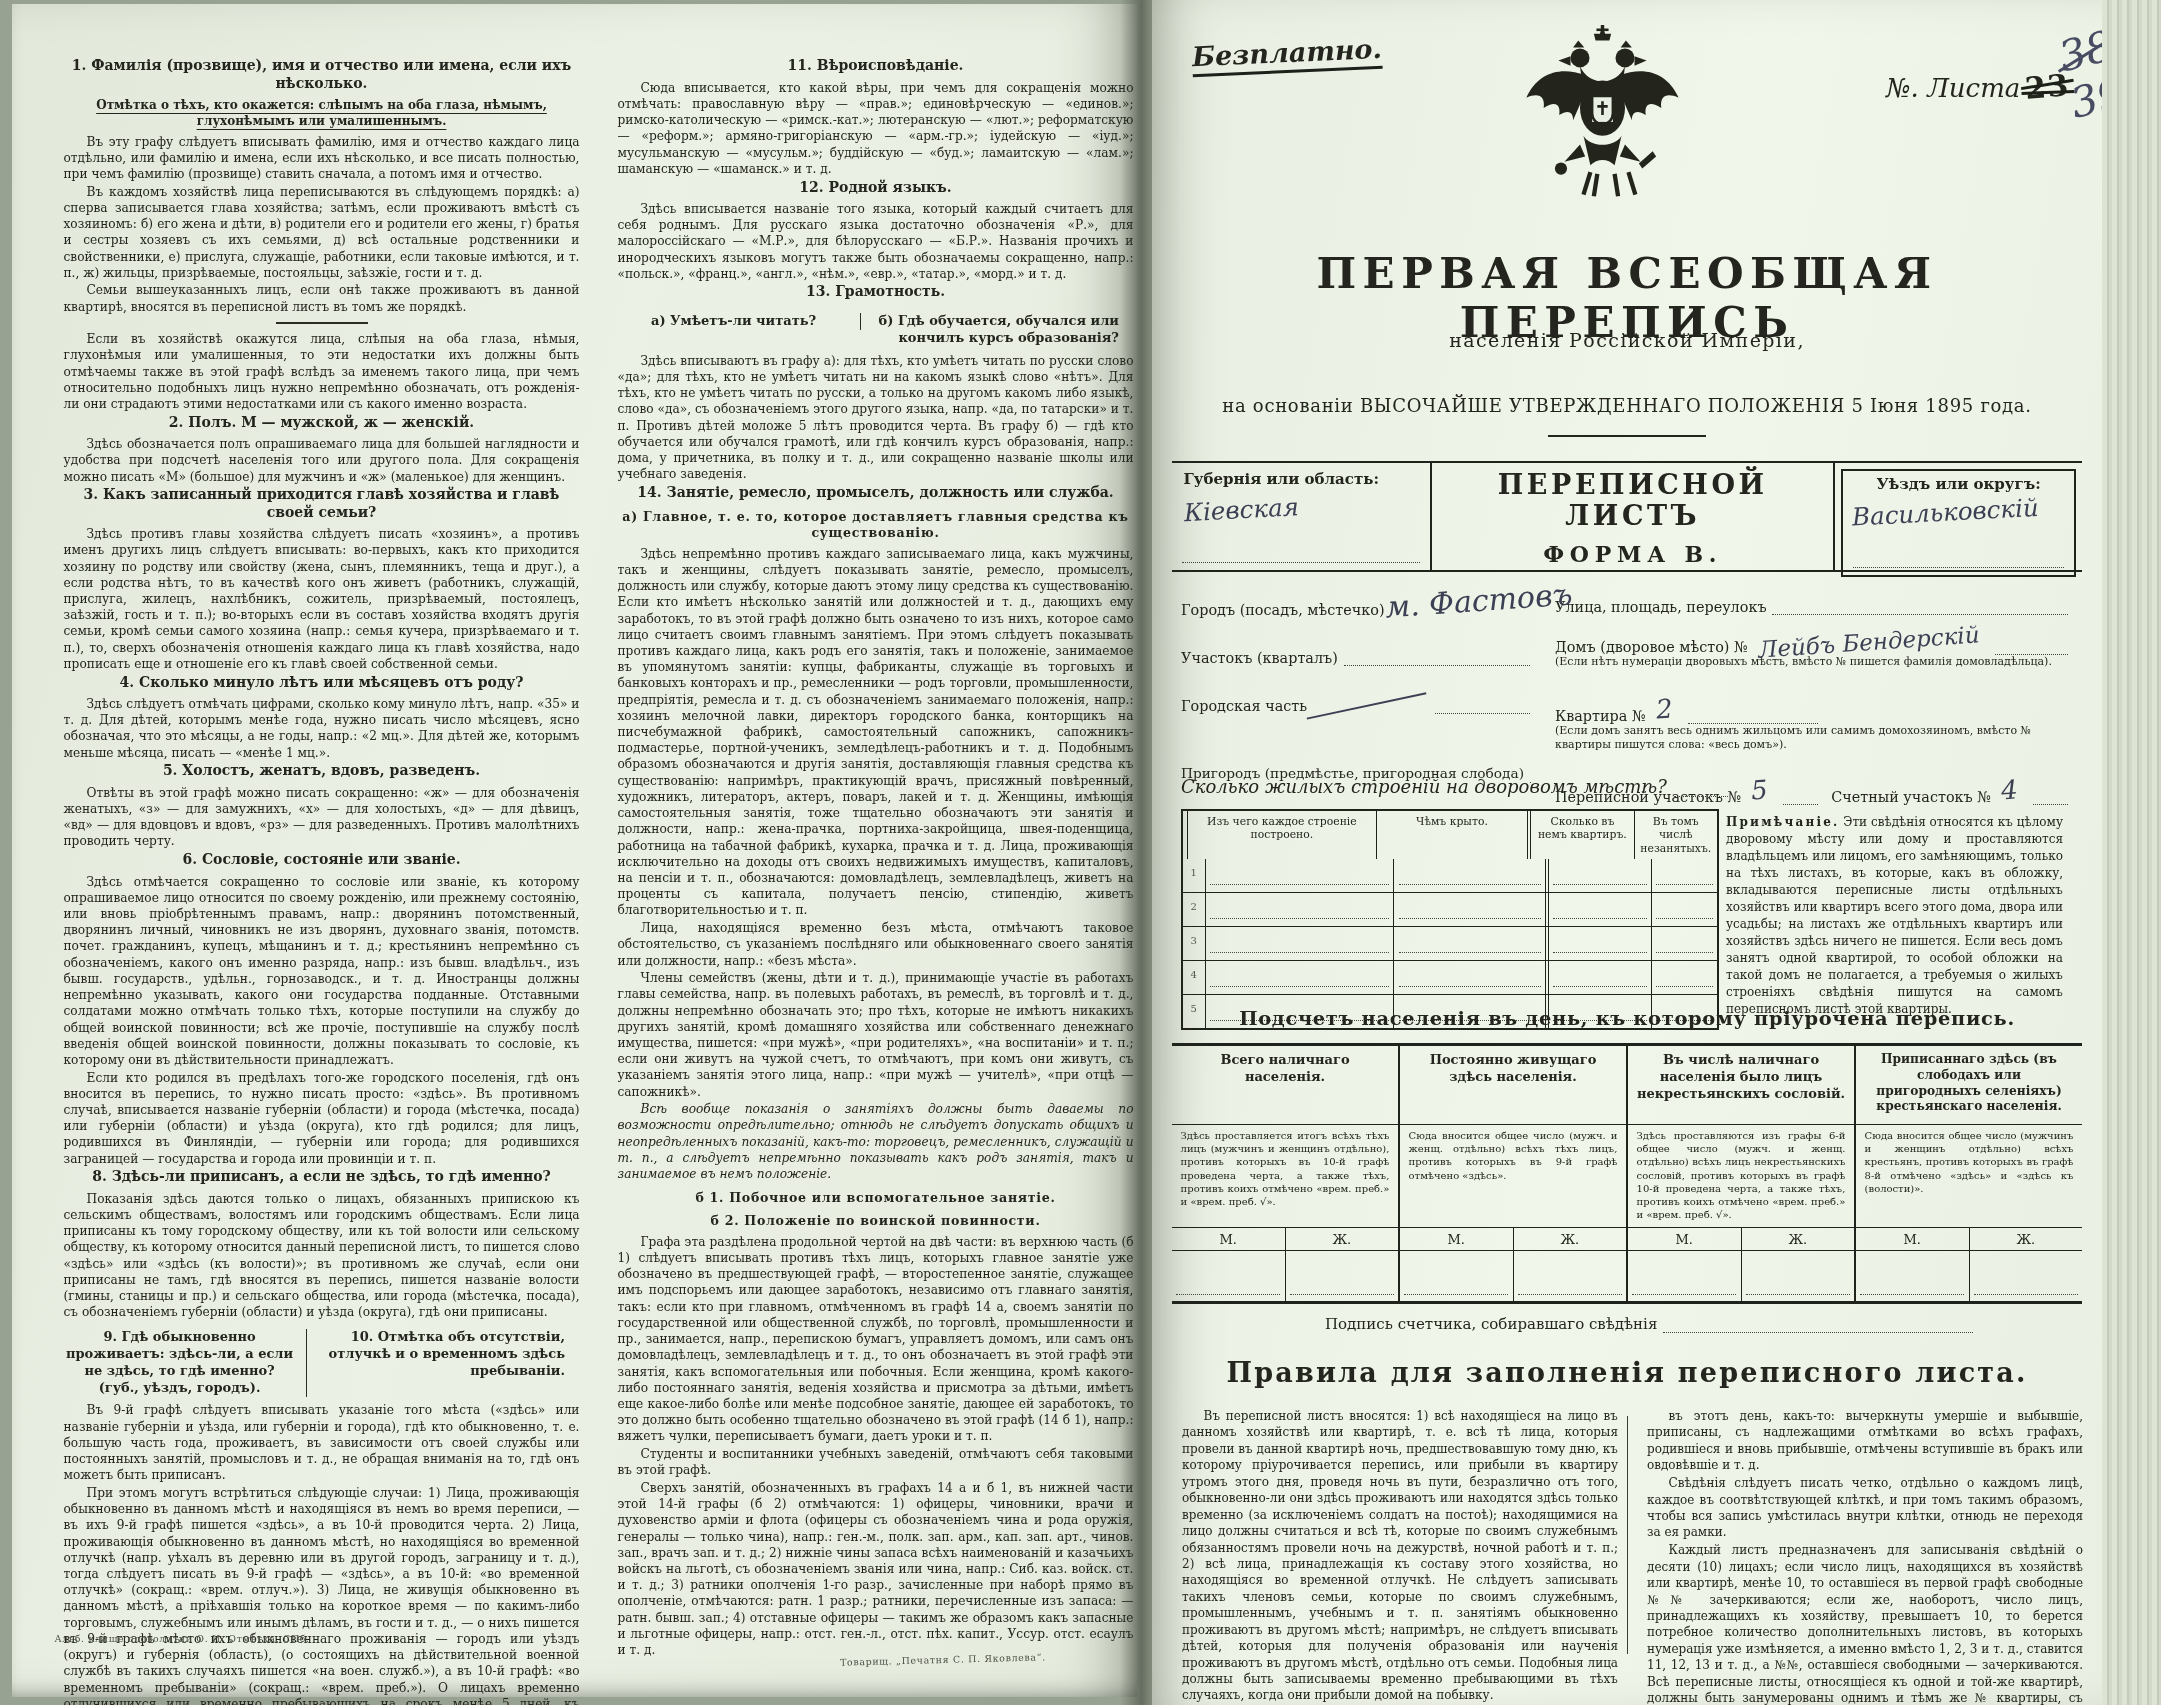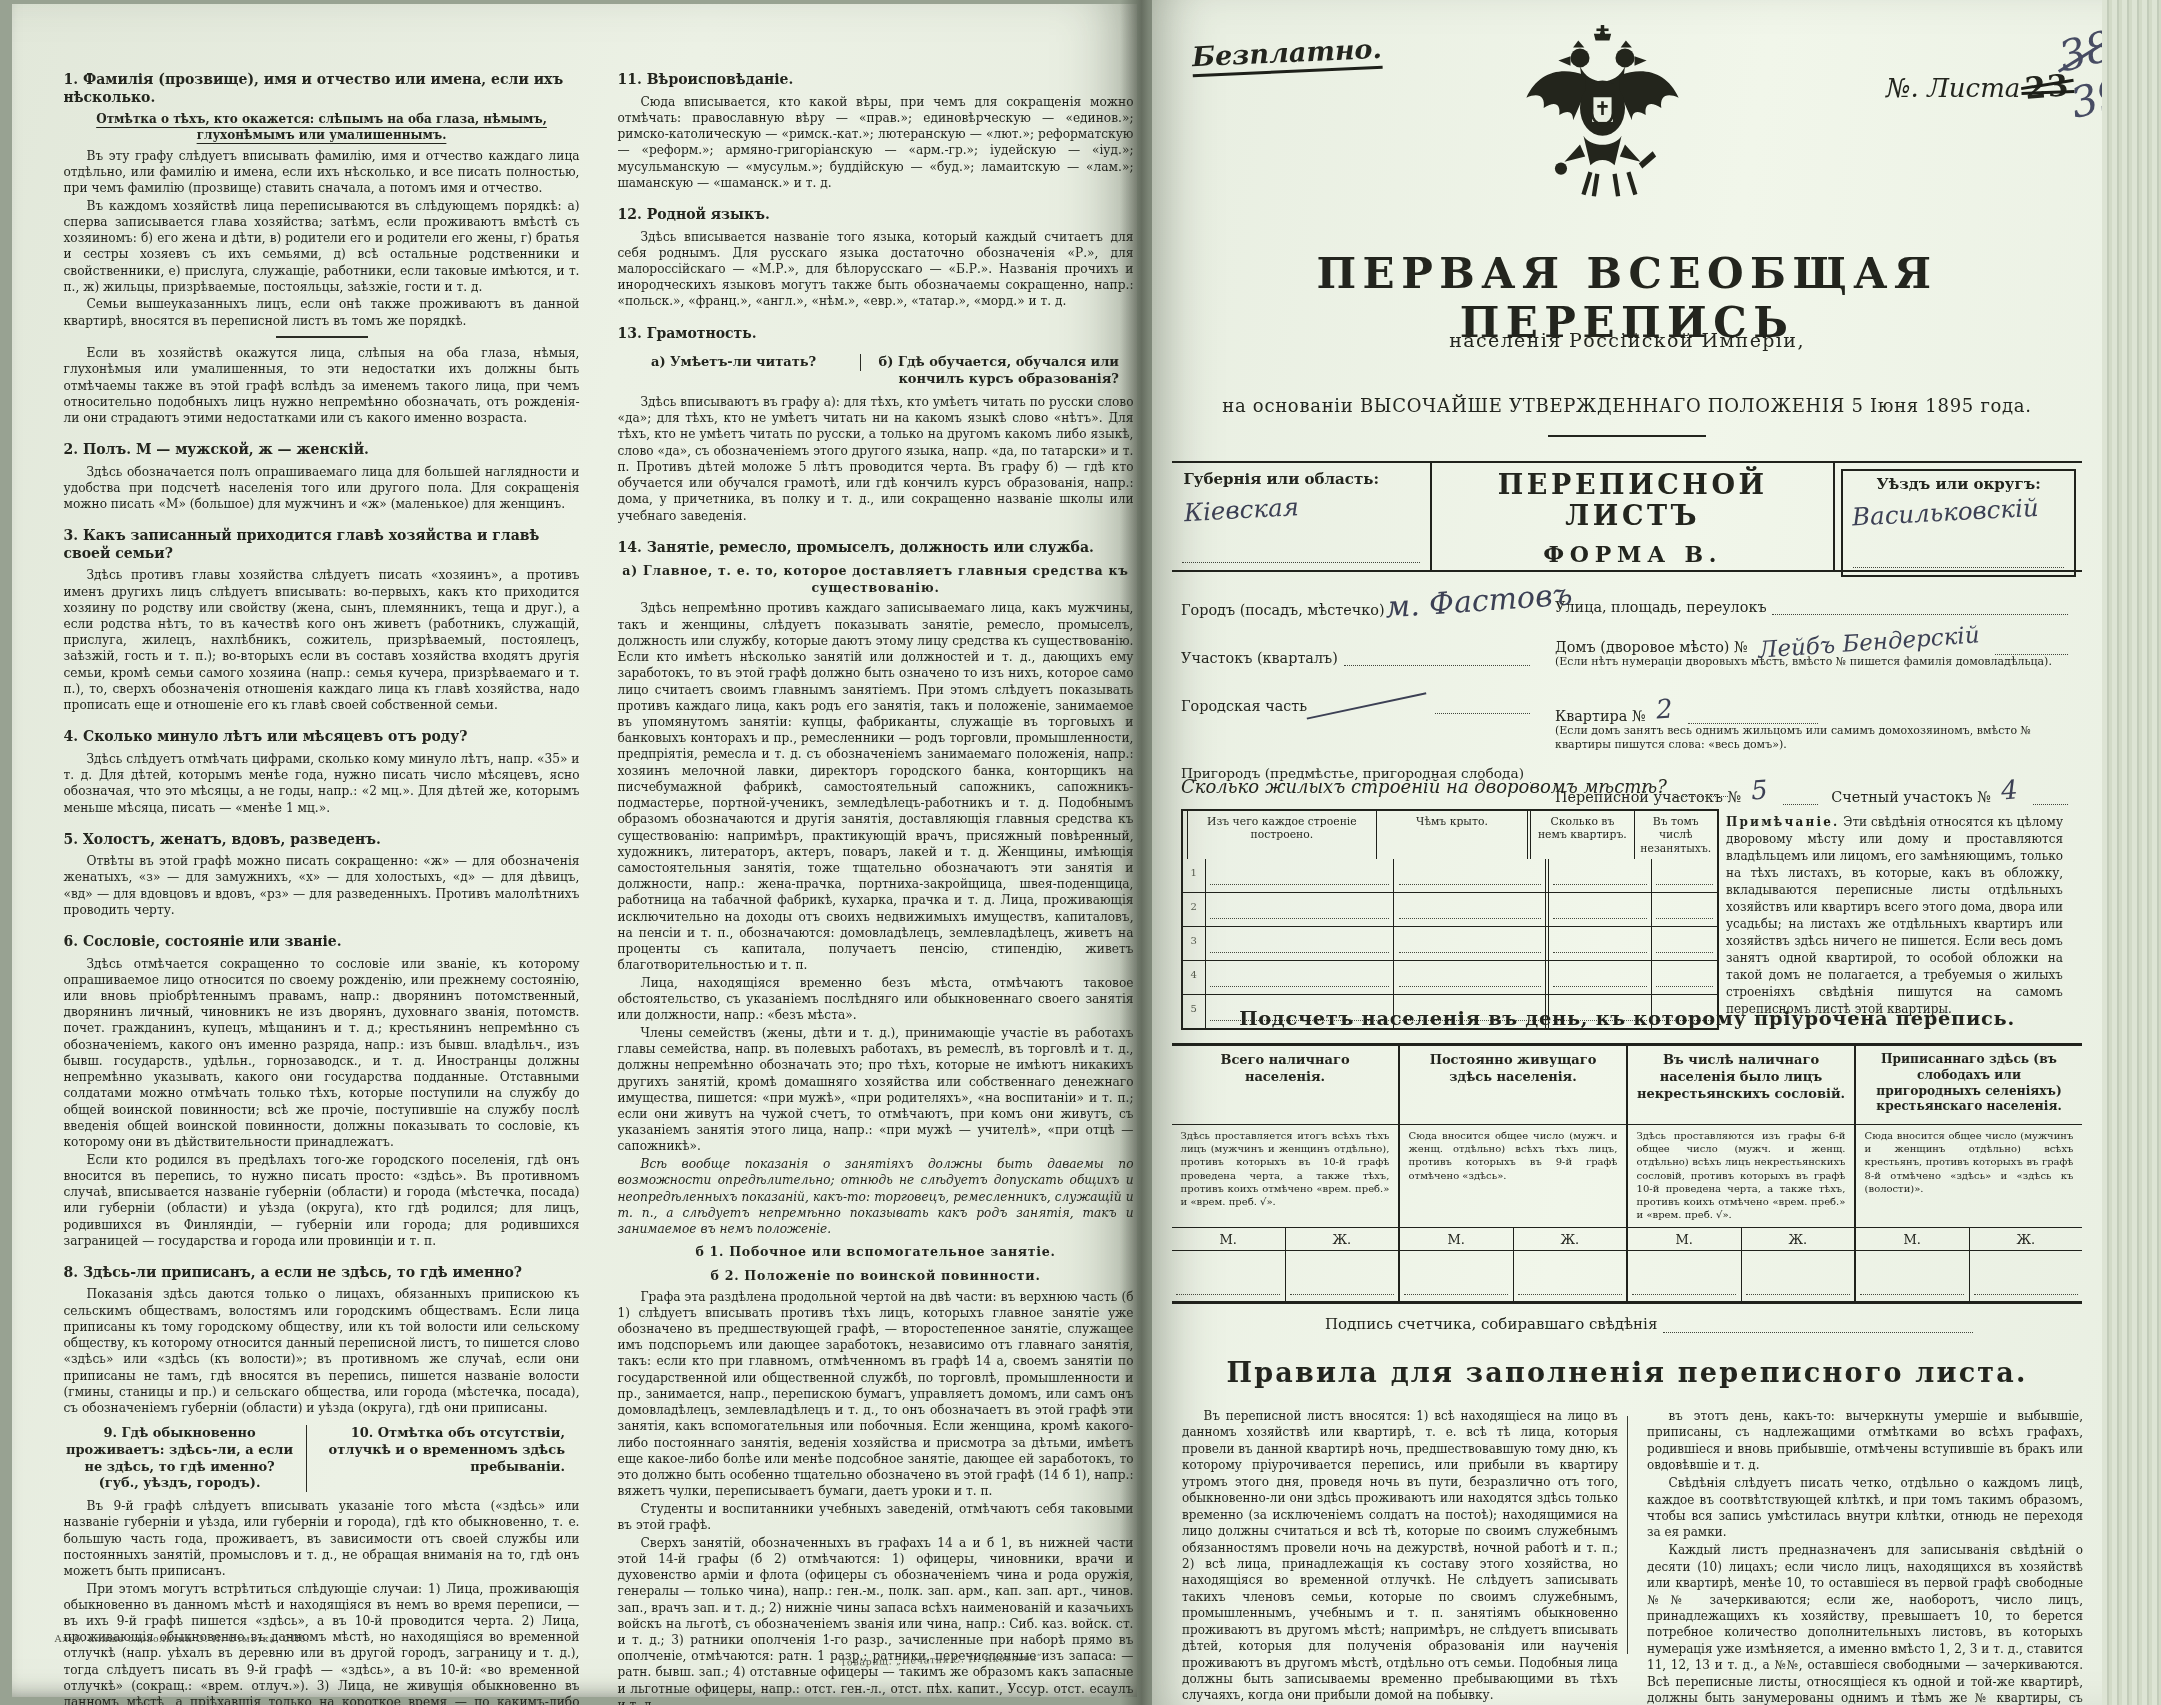--- a/index.html
+++ b/index.html
@@ -13,21 +13,21 @@
      background:linear-gradient(100deg,#e8eee1 0%,#f1f6ea 50%,#e9efe2 100%);
      box-shadow:inset 40px 0 58px -36px rgba(55,65,50,.5);}
   .gutter{position:absolute;left:1120px;top:0;width:48px;height:1706px;
      background:linear-gradient(90deg,rgba(40,45,35,0) 0%,rgba(40,45,35,.45) 45%,rgba(40,45,35,.25) 60%,rgba(40,45,35,0) 100%);}
   .edge-stack{position:absolute;left:2102px;top:0;width:59px;height:1706px;
      background:repeating-linear-gradient(90deg,#dde4d4 0 5px,#c3ccba 5px 7.2px,#d2dac7 7.2px 10px);}
   
   .lcol{position:absolute;top:52px;width:516px;font-size:12.2px;line-height:1.33;text-align:justify;}
   #lcol1{left:52px;}
   #lcol2{left:606px;}
-  .lcol .head{font-weight:bold;text-align:left;font-size:14px;line-height:1.25;margin:15px 0 5px;clear:both;text-indent:0;}
+  .lcol .head{font-weight:bold;text-align:center;font-size:14px;line-height:1.25;margin:1px 0 5px;clear:both;text-indent:0;}
   .lcol .subhead{font-weight:bold;text-align:center;font-size:12px;line-height:1.3;margin:5.8px 0 4.3px;clear:both;
       text-decoration:underline;text-underline-offset:3.6px;text-decoration-thickness:1.4px;}
   .lcol .para{text-indent:23px;margin:0 0 1.4px;clear:both;}
   .lcol .ipara{font-style:italic;text-indent:23px;margin:0 0 1.4px;clear:both;}
   .lcol .rulei{width:92px;border-top:2.2px solid #2a2c25;margin:7.2px auto;height:0;clear:both;}
   .lcol .halfl{float:left;width:45%;font-weight:bold;text-align:center;font-size:13px;line-height:1.3;
       padding-right:2%;border-right:1.4px solid #2a2c25;margin:7.2px 0 5.8px;}
   .lcol .halfr{float:left;width:48%;font-weight:bold;text-align:right;font-size:13px;line-height:1.3;
       padding-left:2%;margin:7.2px 0 5.8px;}
   .lcol .bsub{font-weight:bold;text-align:center;font-size:12.6px;margin:7.2px 0 3.6px;clear:both;letter-spacing:0.7px;}

